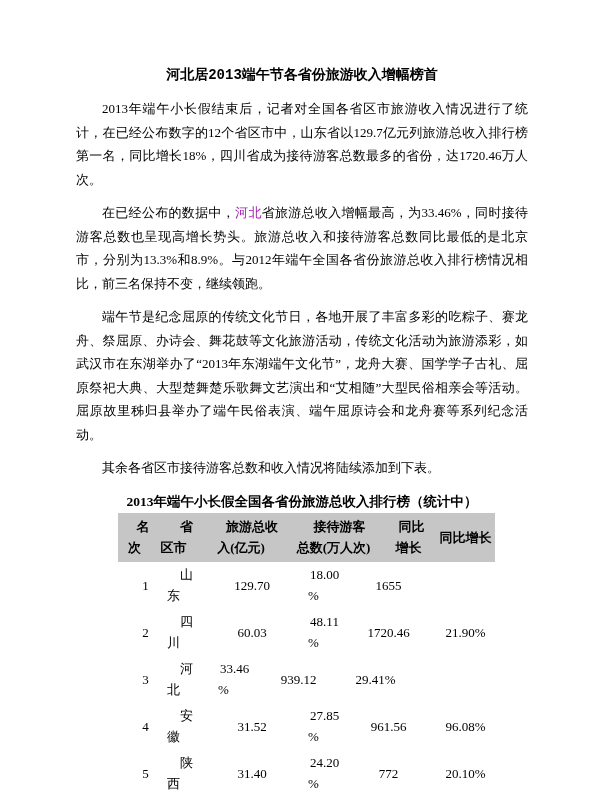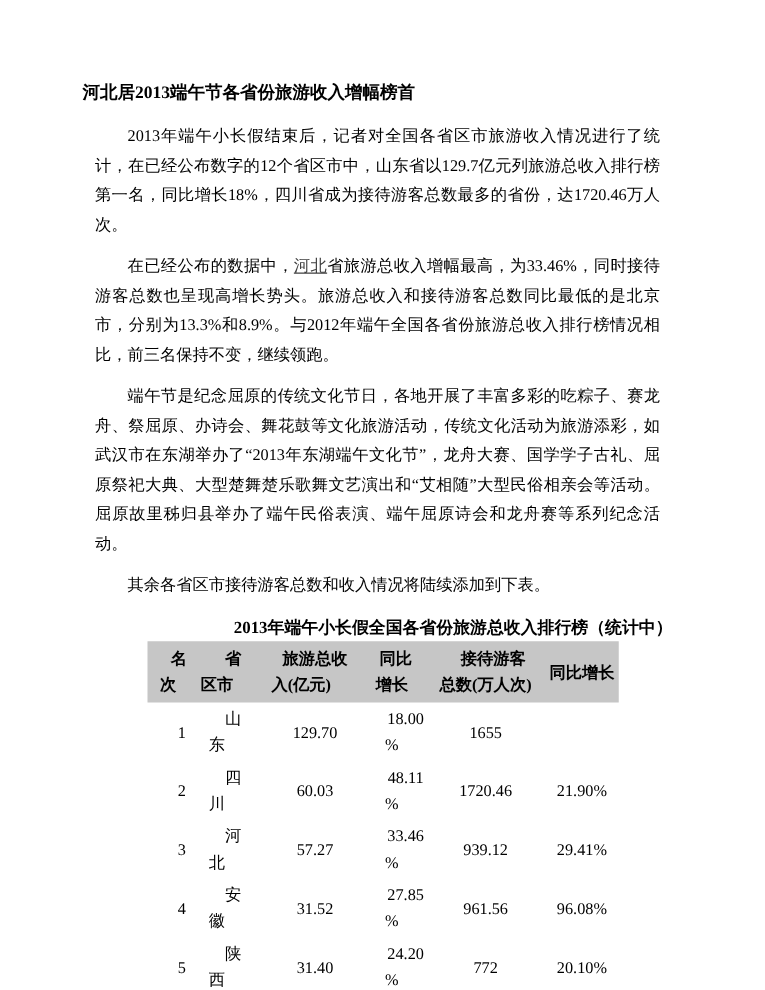--- a/index.html
+++ b/index.html
@@ -3,30 +3,30 @@
 <meta charset="utf-8">
 <style>
   html,body{margin:0;padding:0;background:#e8e8e8;}
   .page{
     width:612px;height:792px;background:#ffffff;margin:0 auto;
     font-family:"Liberation Serif","DejaVu Serif",serif;
     color:#000000;box-sizing:border-box;position:relative;overflow:hidden;
   }
   .content{padding:63px 74px 0 66px;}
   .doc-title{
-    font-size:14px;font-weight:bold;
-    line-height:24px;margin:0 0 7px 0;
+    font-size:14px;font-weight:bold;text-align:center;
+    line-height:24px;margin:0 0 7px 0;font-family:Liberation Mono, monospace;
   }
   .para{
     font-size:13px;line-height:23.5px;text-align:justify;
     text-indent:2em;margin:10px;
   }
-  .hlink{color:#404040;text-decoration:underline;cursor:pointer;}
+  .hlink{color:#a21caf;cursor:pointer;}
   .table-caption{
-    font-size:13.5px;font-weight:bold;text-align:right;
+    font-size:13.5px;font-weight:bold;text-align:center;
     line-height:23px;margin:0;
   }
   .rank-table{width:377px;margin-left:52px;font-size:13px;}
   .trow{display:flex;height:47px;}
   .trow-head{height:49px;background:#C6C6C6;font-weight:bold;}
   .tcell{display:flex;flex-direction:column;justify-content:center;align-items:center;box-sizing:border-box;}
   .c1{width:33px;}
   .c2{width:45px;}
   .c3{width:90px;}
   .c4{width:55px;}
@@ -65,28 +65,28 @@
           <div class="ln">次</div>
         </div>
         <div class="tcell c2">
           <div class="ln i26">省</div>
           <div class="ln">区市</div>
         </div>
         <div class="tcell c3">
           <div class="ln i22">旅游总收</div>
           <div class="ln">入(亿元)</div>
         </div>
+        <div class="tcell c5">
+          <div class="ln i12">接待游客</div>
+          <div class="ln">总数(万人次)</div>
+        </div>
         <div class="tcell c4">
           <div class="ln i6">同比</div>
           <div class="ln">增长</div>
         </div>
-        <div class="tcell c5">
-          <div class="ln i12">接待游客</div>
-          <div class="ln">总数(万人次)</div>
-        </div>
         <div class="tcell c6">
           <div class="ln">同比增长</div>
         </div>
       </div>
 
       <div class="trow">
         <div class="tcell c1">
             <div class="ln i22">1</div>
           </div>
         <div class="tcell c2">
@@ -129,23 +129,20 @@
       </div>
 
       <div class="trow">
         <div class="tcell c1">
             <div class="ln i22">3</div>
           </div>
         <div class="tcell c2">
           <div class="ln i26">河</div>
           <div class="ln">北</div>
         </div>
-        <div class="tcell c3">
-            <div class="ln i22">57.27</div>
-          </div>
         <div class="tcell c4">
           <div class="ln i22">33.46</div>
           <div class="ln">%</div>
         </div>
         <div class="tcell c5">
             <div class="ln">939.12</div>
           </div>
         <div class="tcell c6">
             <div class="ln">29.41%</div>
           </div>

